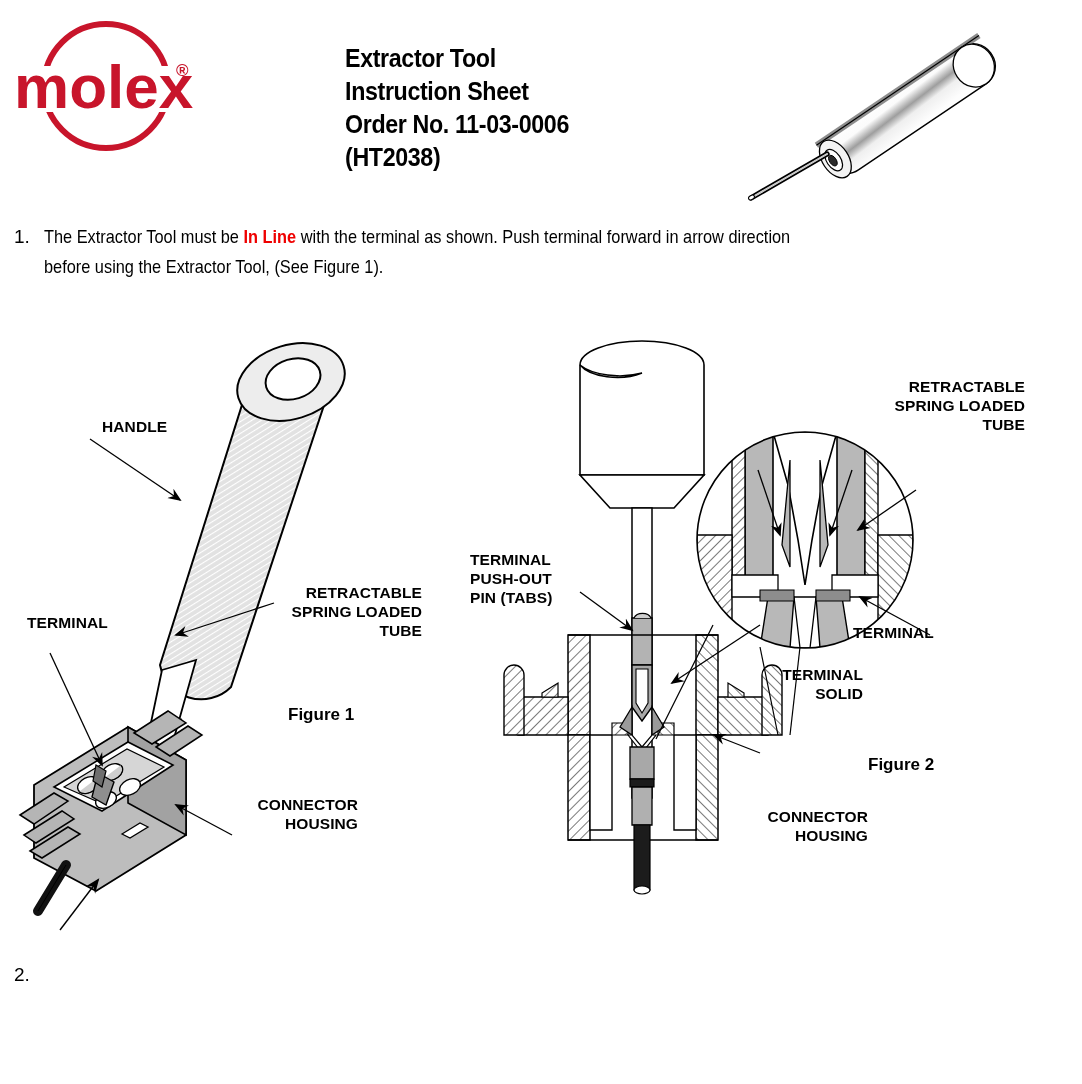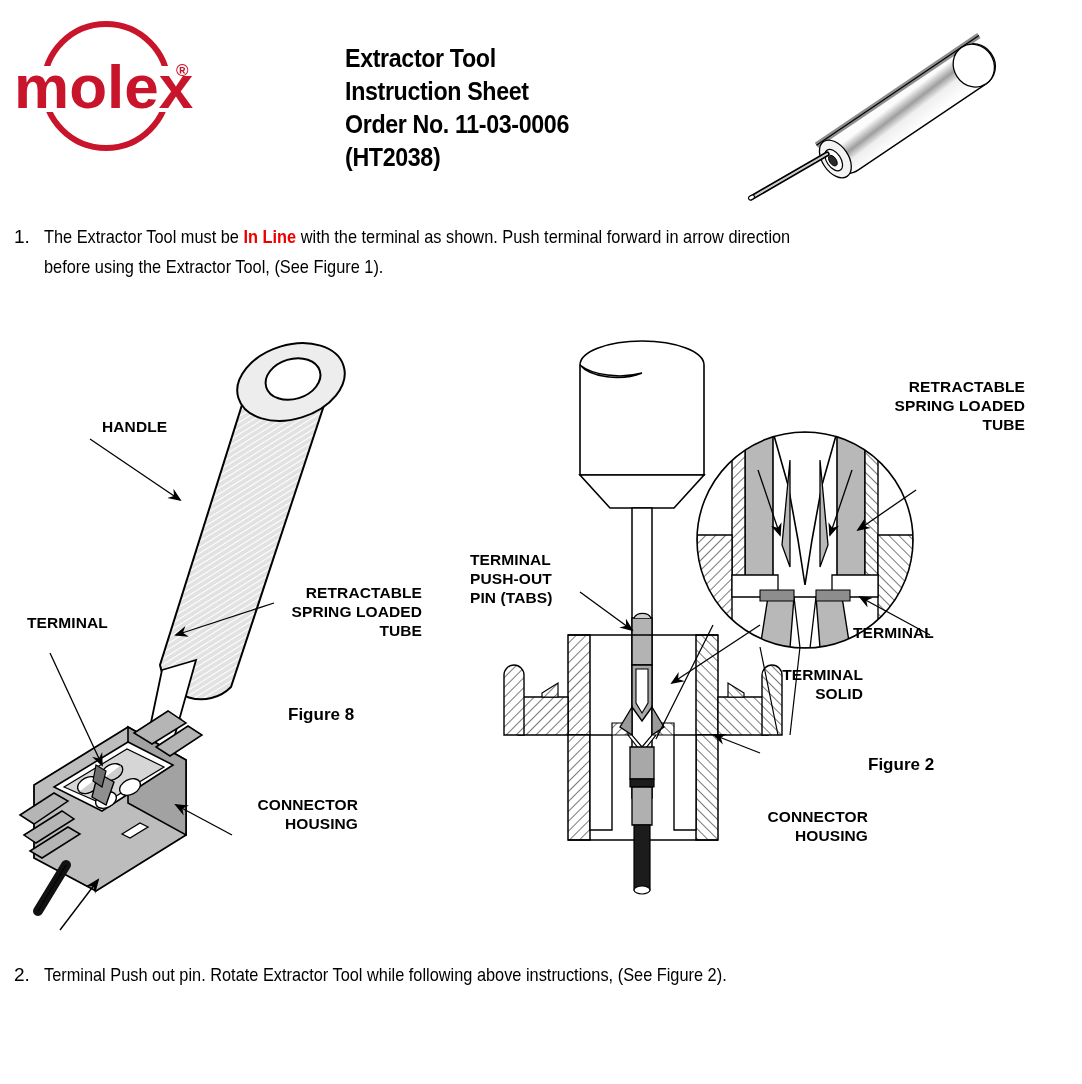--- a/index.html
+++ b/index.html
@@ -185,21 +185,21 @@
     <div>RETRACTABLE</div>
     <div>SPRING LOADED</div>
     <div>TUBE</div>
   </div>
 
   <div class="lbl c" style="left:198px;top:460px;width:150px;">
     <div>CONNECTOR</div>
     <div>HOUSING</div>
   </div>
 
-  <div class="fignum" style="left:278px;top:370px;">Figure 8</div>
+  <div class="fignum" style="left:278px;top:370px;">Figure 1</div>
 </div>
 
 <div class="abs" id="fig2">
   <svg viewBox="0 0 615 570" width="615" height="570">
     <defs>
       <pattern id="xh" width="7" height="7" patternUnits="userSpaceOnUse" patternTransform="rotate(45)">
         <rect width="7" height="7" fill="#fff"></rect>
         <line x1="0" y1="0" x2="0" y2="7" stroke="#000" stroke-width="1.05"></line>
       </pattern>
       <pattern id="xh2" width="7" height="7" patternUnits="userSpaceOnUse" patternTransform="rotate(-45)">
@@ -332,15 +332,14 @@
     <div>CONNECTOR</div>
     <div>HOUSING</div>
   </div>
 
   <div class="fignum" style="left:408px;top:420px;text-align:center;">Figure 2</div>
 </div>
 
 <div class="step" id="step2">
   <div class="num">2.</div>
   <div class="body">
-    <p><span class="cond">Terminal Push out pin.  Rotate Extractor Tool while following above instructions, (See Figure 2).</span></p>
   </div>
 </div>
 
 </body></html>

